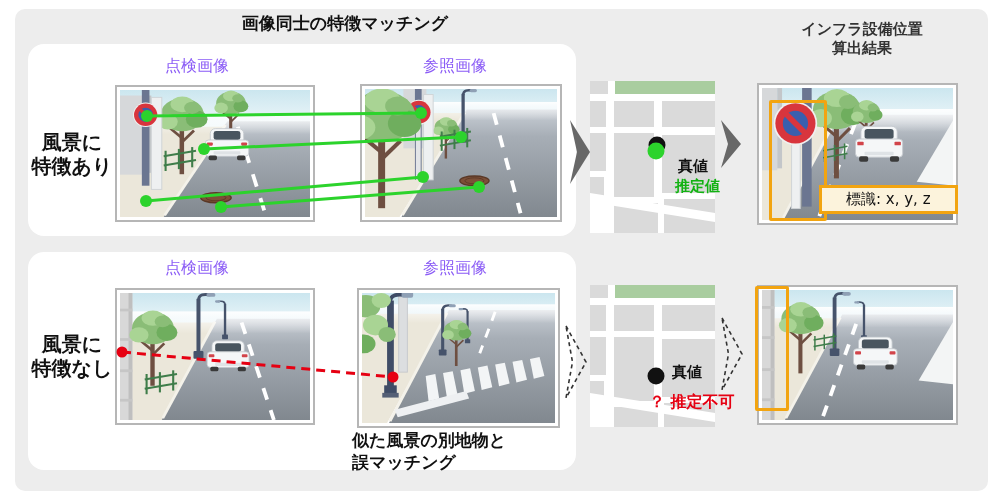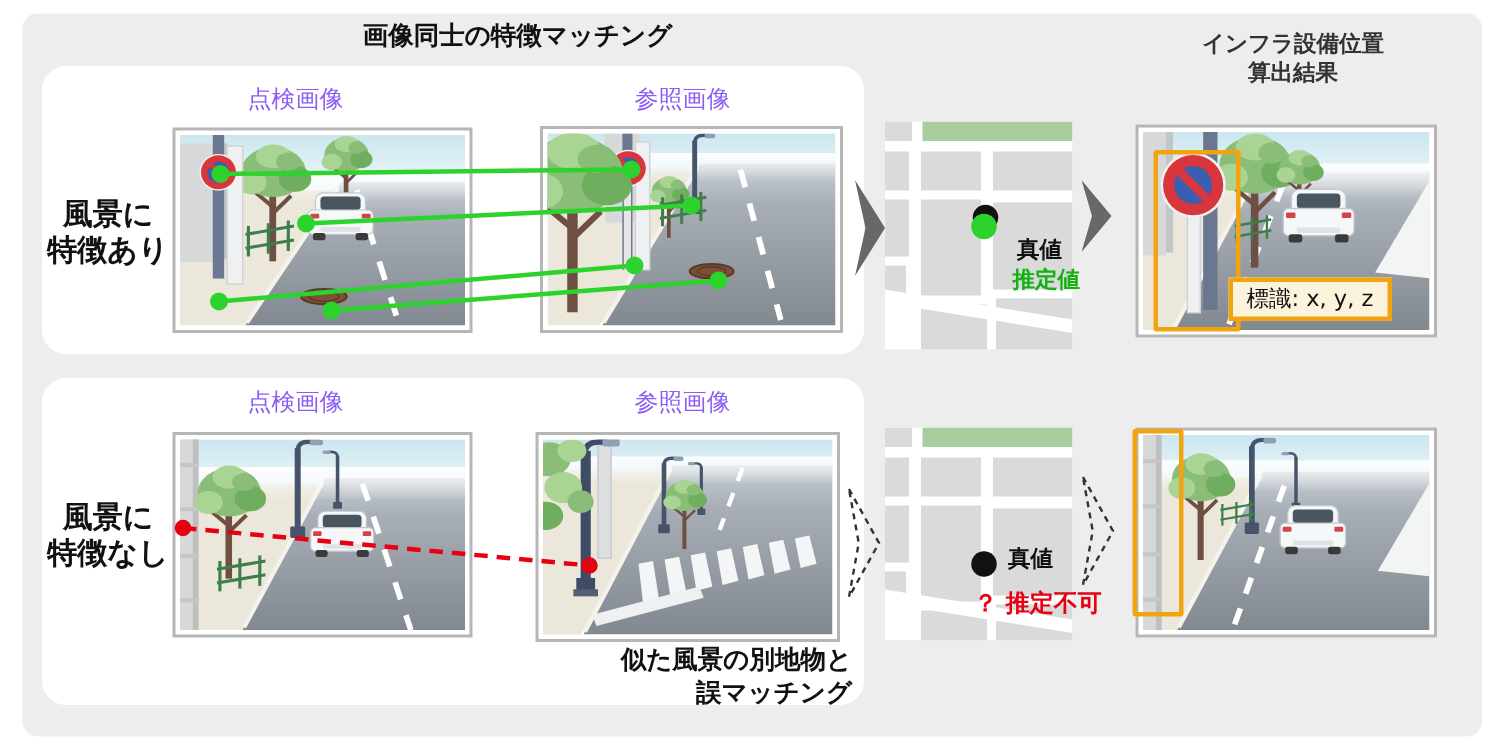--- a/index.html
+++ b/index.html
@@ -16,22 +16,22 @@
   .row-label{position:absolute;left:20px;width:104px;text-align:center;font-size:20px;font-weight:700;
              color:#111;line-height:24px;}
   .scene{position:absolute;background:#fff;border:2px solid #b6b6b6;padding:3px;box-sizing:border-box;}
   .scene svg{display:block;width:100%;height:100%;}
   .mapbox{position:absolute;}
   .overlay{position:absolute;left:0;top:0;width:1000px;height:502px;pointer-events:none;z-index:5;}
   .arrow{position:absolute;z-index:4;}
   .maplabel{position:absolute;font-weight:700;white-space:nowrap;}
   .orange-rect{position:absolute;border:3px solid #f2a410;border-radius:2px;z-index:6;}
   .result-label{position:absolute;background:#fcf3dc;border:3px solid #f2a410;z-index:7;
-                font-size:15px;line-height:23px;padding:0 9px;white-space:nowrap;}
-  .caption{position:absolute;left:352px;top:429px;width:216px;text-align:right;
+                font-size:15px;line-height:23px;padding:0 24px;white-space:nowrap;}
+  .caption{position:absolute;left:352px;top:429px;width:216px;text-align:left;
            font-size:17px;font-weight:700;line-height:22px;color:#111;}
   .red{color:#e60012;}
   .green-text{color:#12b212;}
 </style>
 </head>
 <body>
 
 <svg width="0" height="0" style="position:absolute" aria-hidden="true">
   <defs>
     <linearGradient id="skyG" x1="0" y1="0" x2="0" y2="1">

